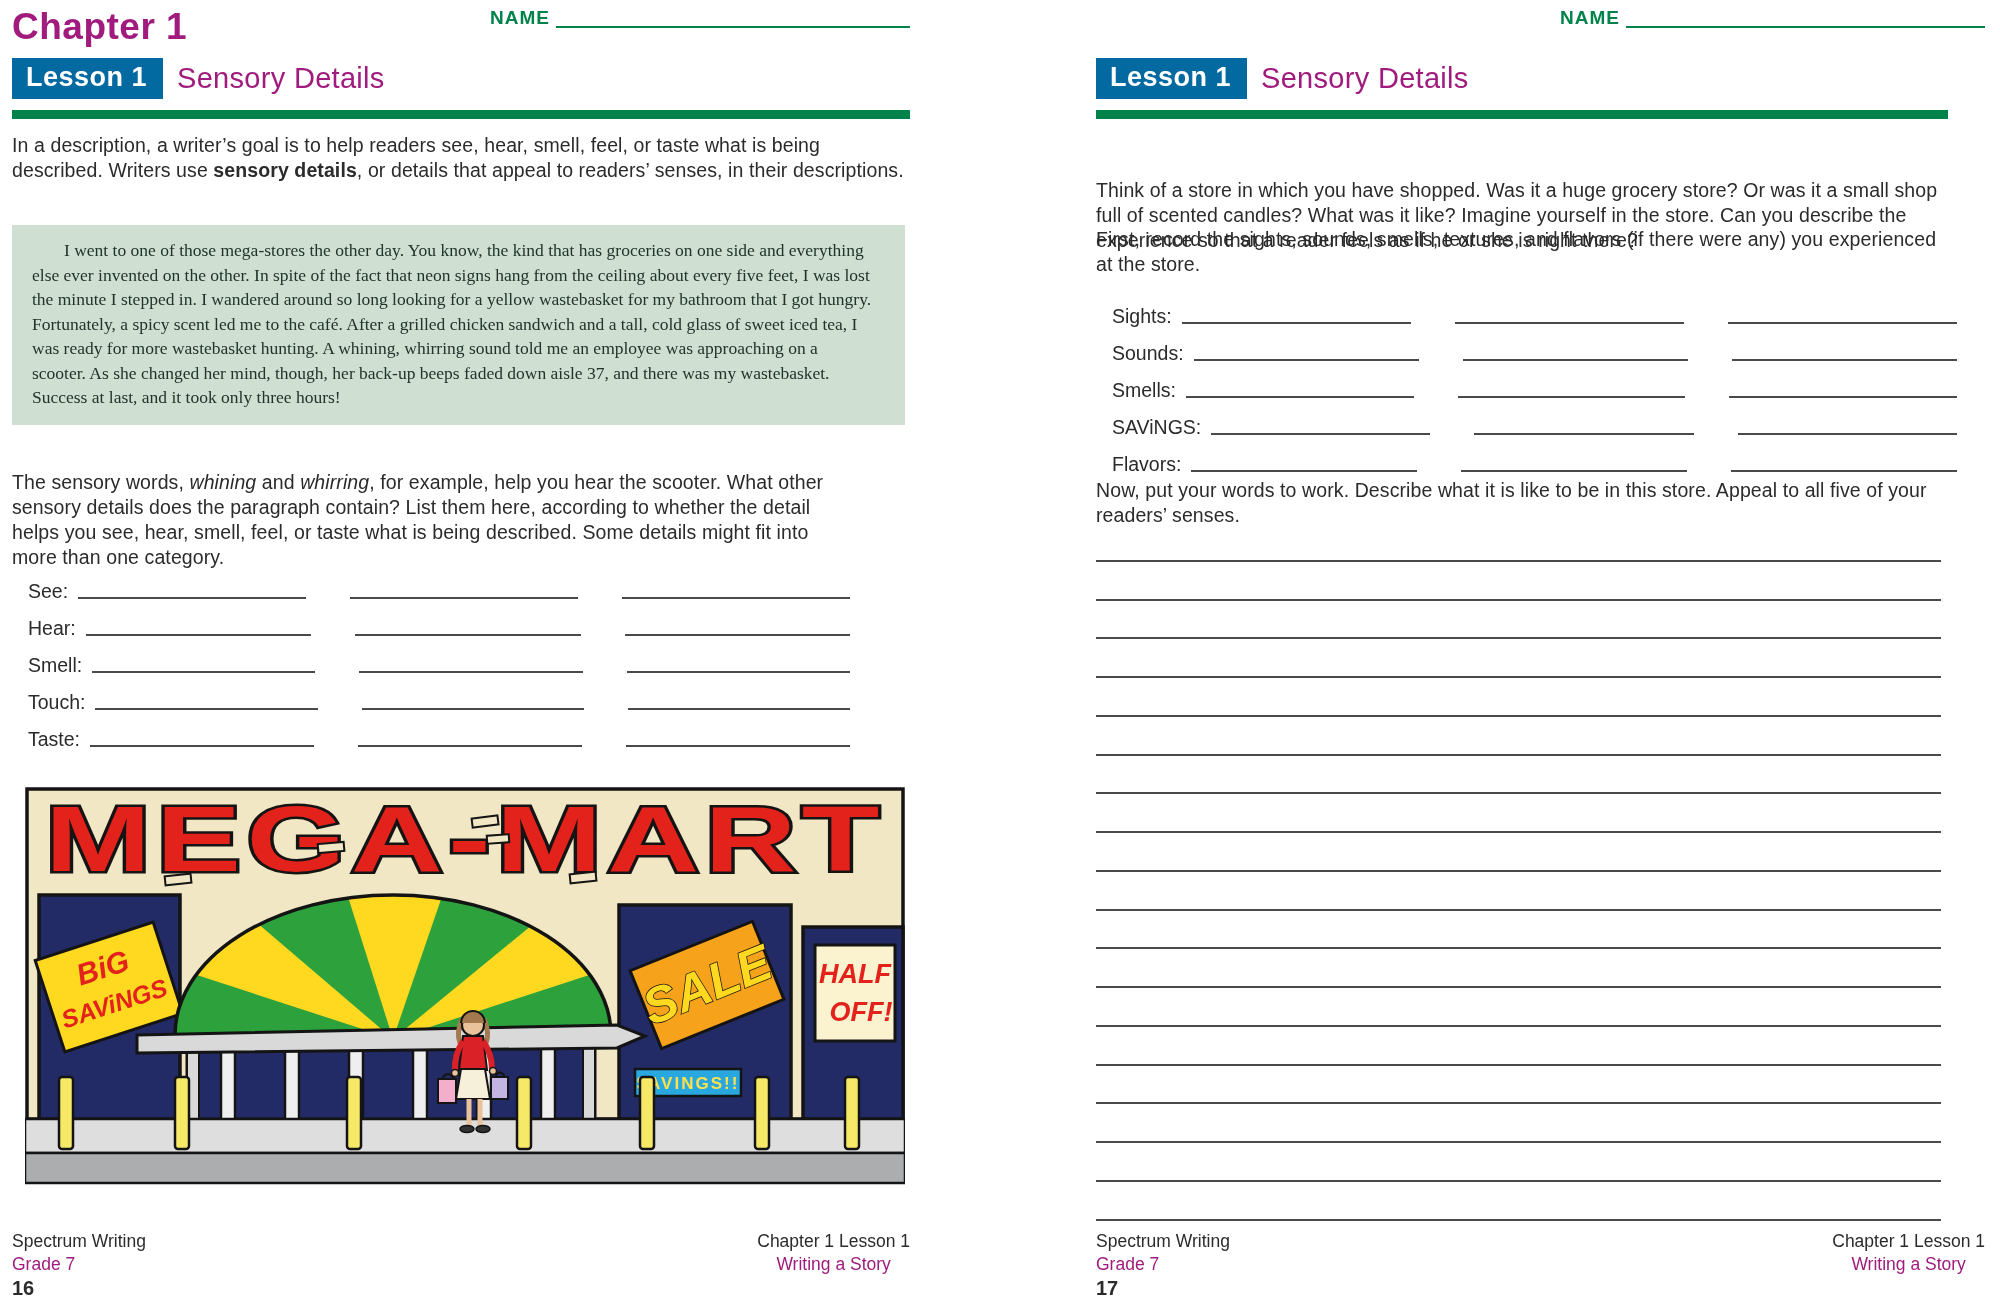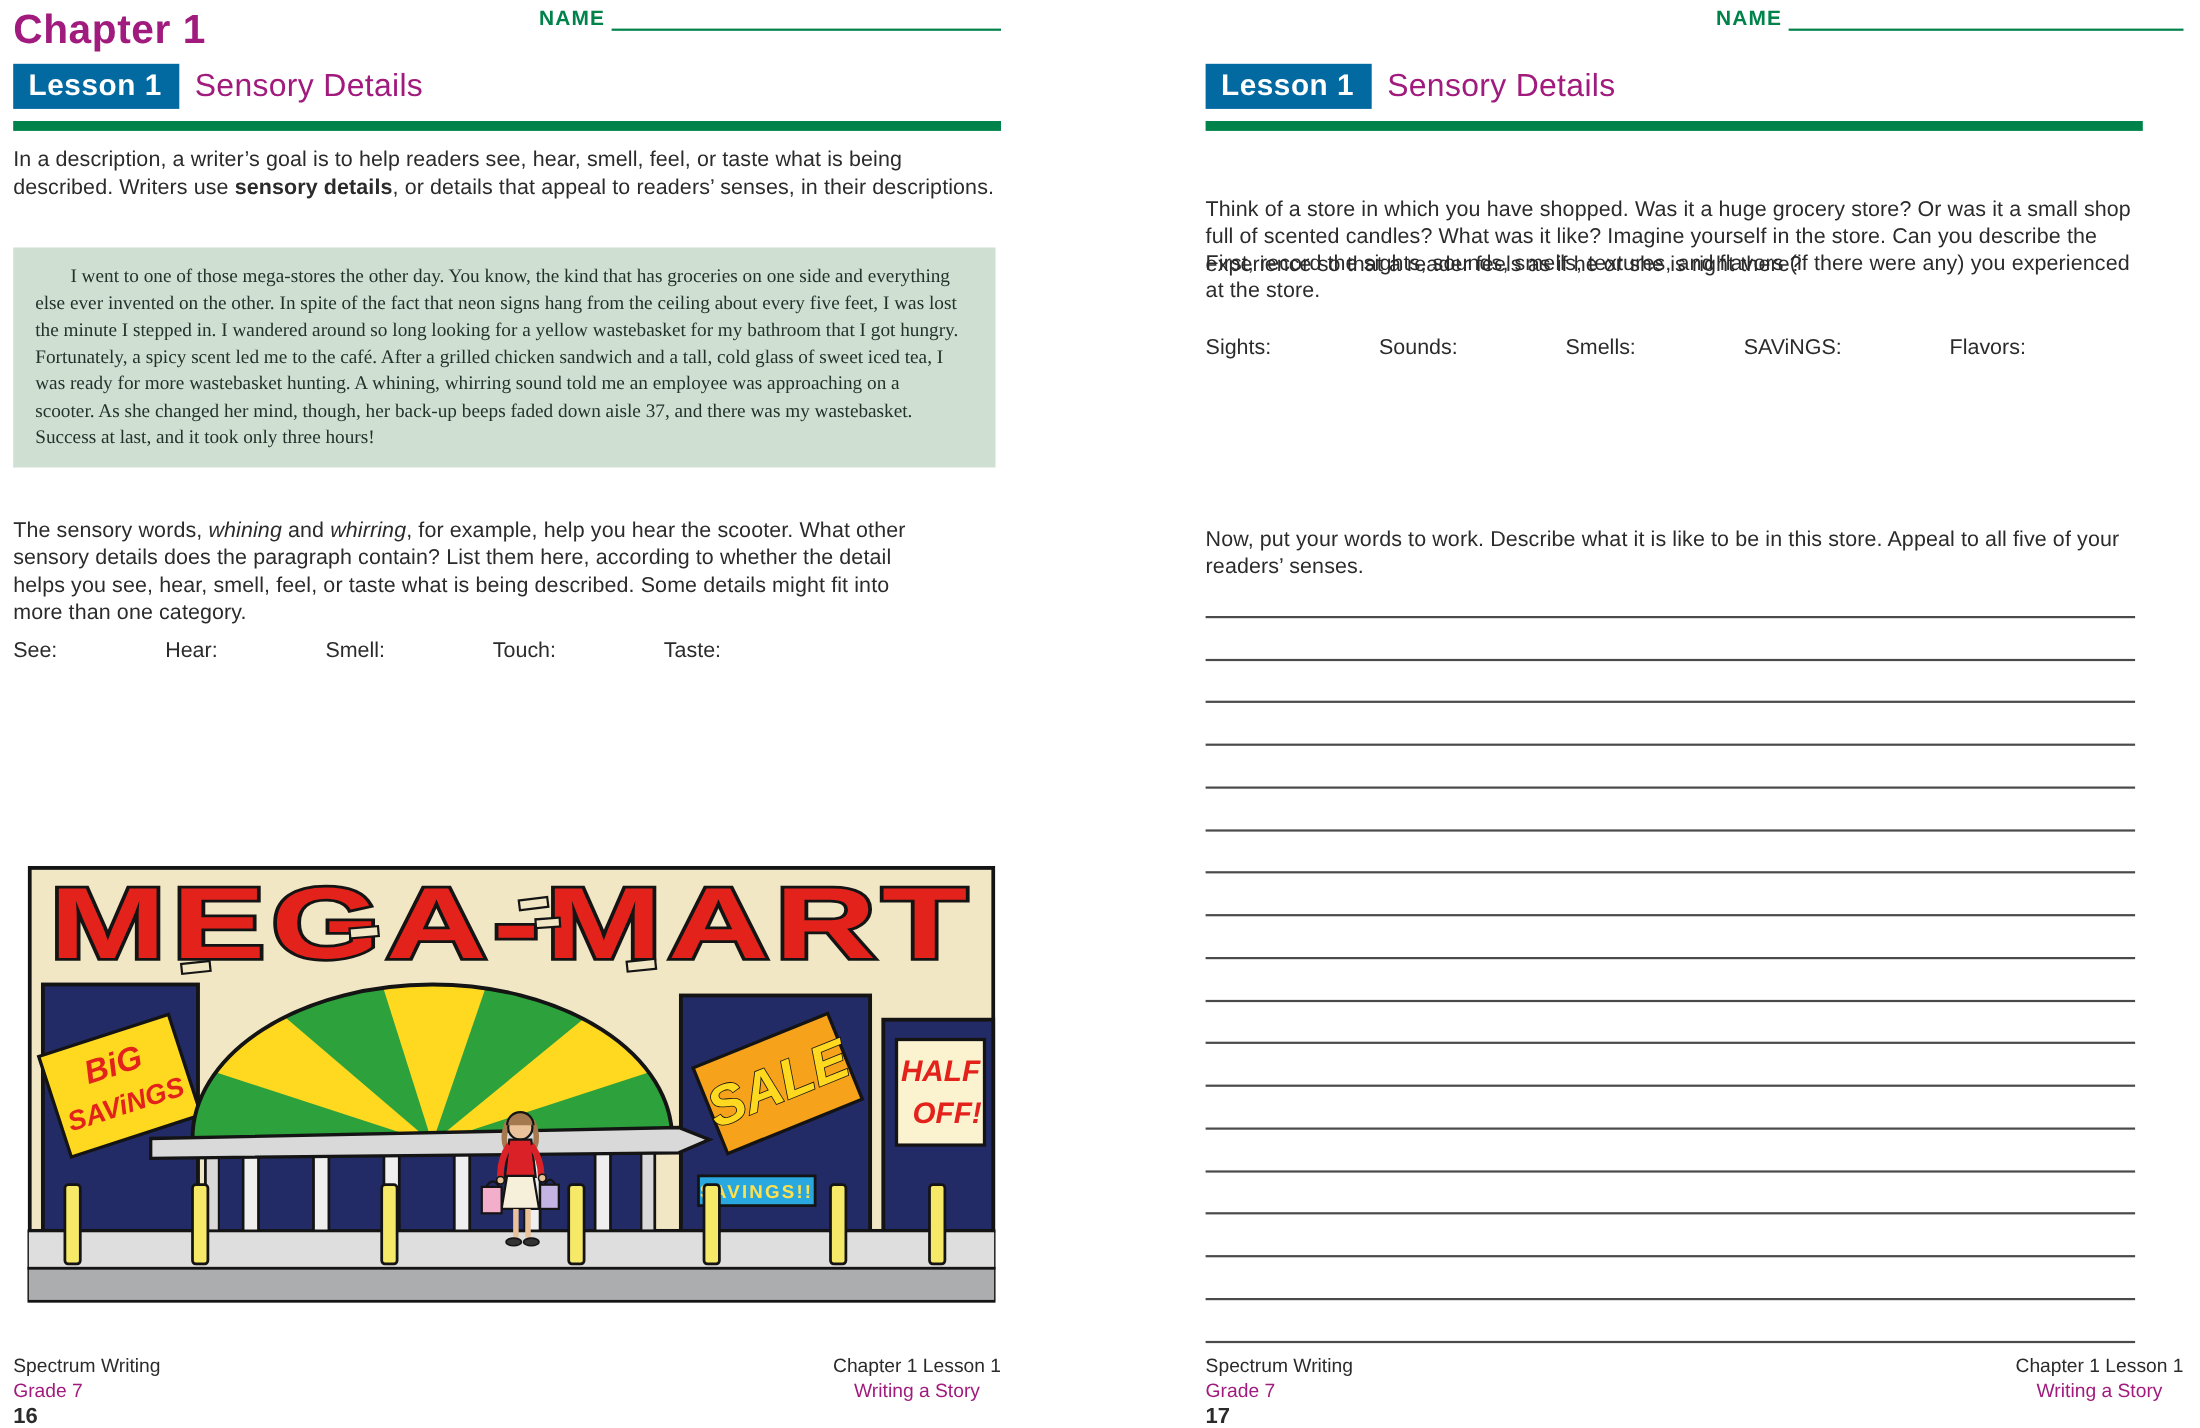--- a/index.html
+++ b/index.html
@@ -18,21 +18,21 @@
   .lesson-badge{background:#0369a1;color:#ffffff;font-weight:bold;font-size:27px;padding:4px 16px 6px 14px;letter-spacing:.5px;}
   .lesson-title{color:#a01b7d;font-size:29px;letter-spacing:.3px;}
   .rule{position:absolute;top:104px;left:0;height:9px;background:#00834a;}
 
   .para{position:absolute;left:0;font-size:19.5px;line-height:25px;letter-spacing:.1px;}
   .example-box{position:absolute;top:219px;left:0;width:893px;box-sizing:border-box;
                background:#cfe0d3;padding:13px 32px 15px 20px;
                font-family:"Liberation Serif",serif;font-size:17.5px;line-height:24.5px;
                color:#22332c;text-indent:32px;}
 
-  .sense-rows{position:absolute;left:0;display:flex;}
+  .sense-rows{position:absolute;left:16px;display:flex;flex-direction:column;}
   .sense-row{display:flex;align-items:flex-end;height:37px;}
   .sense-label{font-size:19.5px;padding-right:10px;white-space:nowrap;}
   .blank{flex:1;border-bottom:2px solid #4a4a4a;height:10px;margin-bottom:4px;}
   .blank + .blank{margin-left:44px;}
 
   .wlines{position:absolute;top:517px;left:0;width:845px;}
   .wline{height:36.75px;border-bottom:2px solid #4a4a4a;}
 
   .footer-left{position:absolute;left:0;top:1224px;font-size:17.5px;line-height:23px;}
   .footer-grade{color:#a01b7d;}

